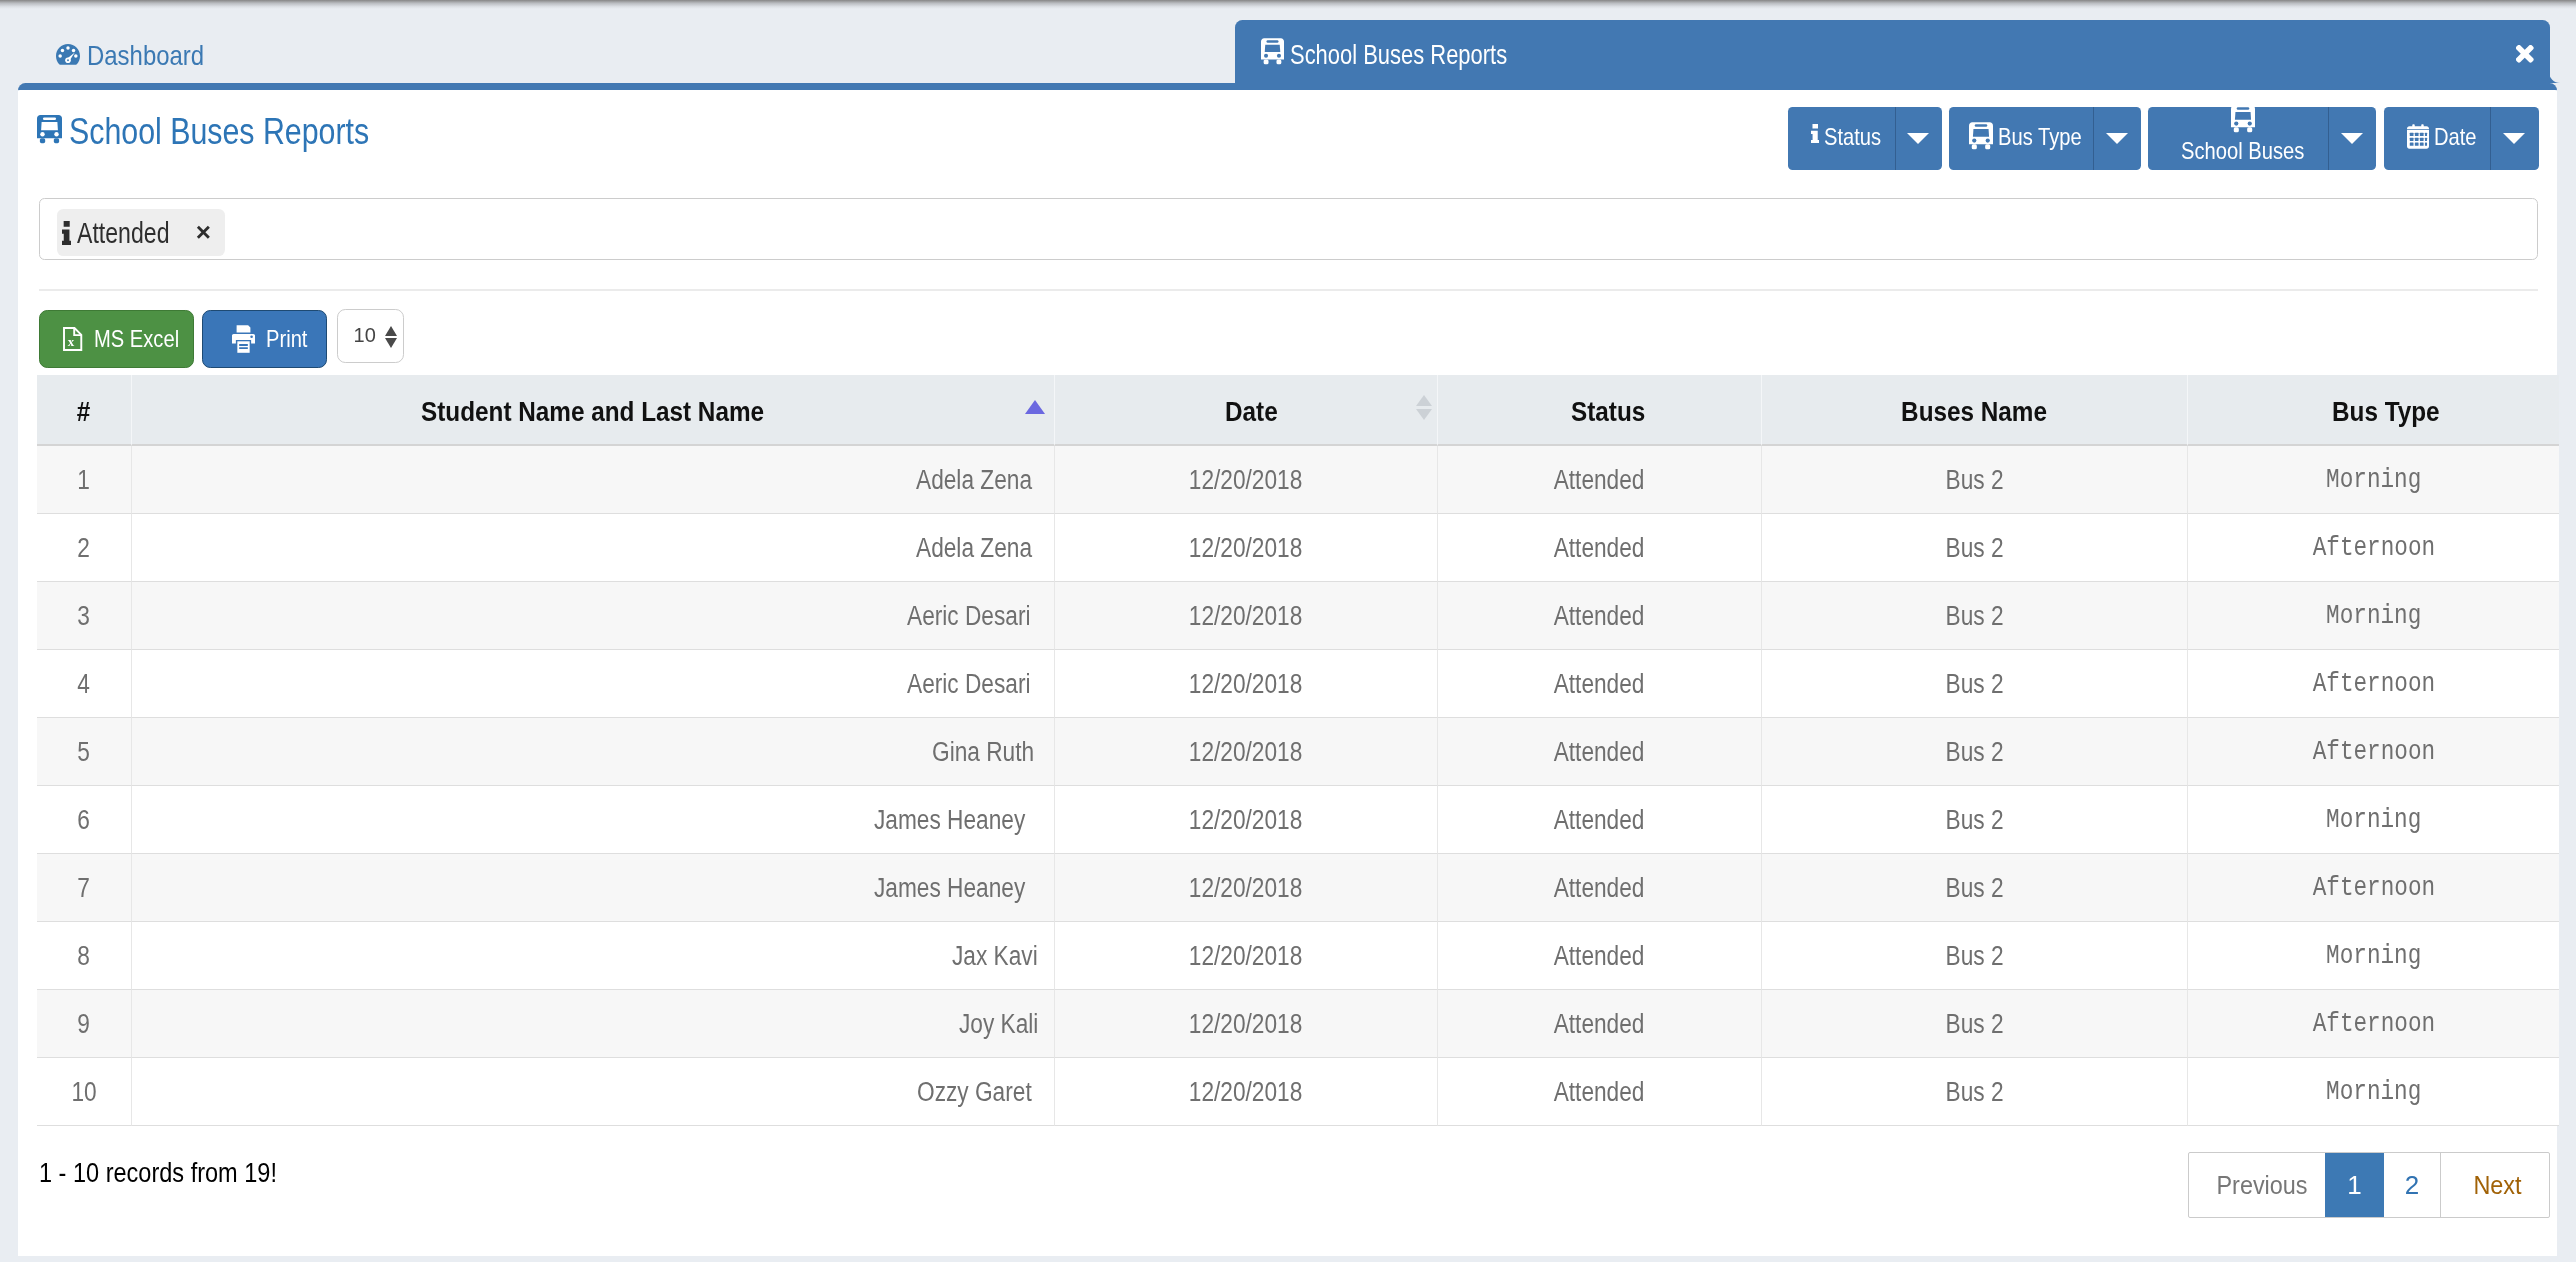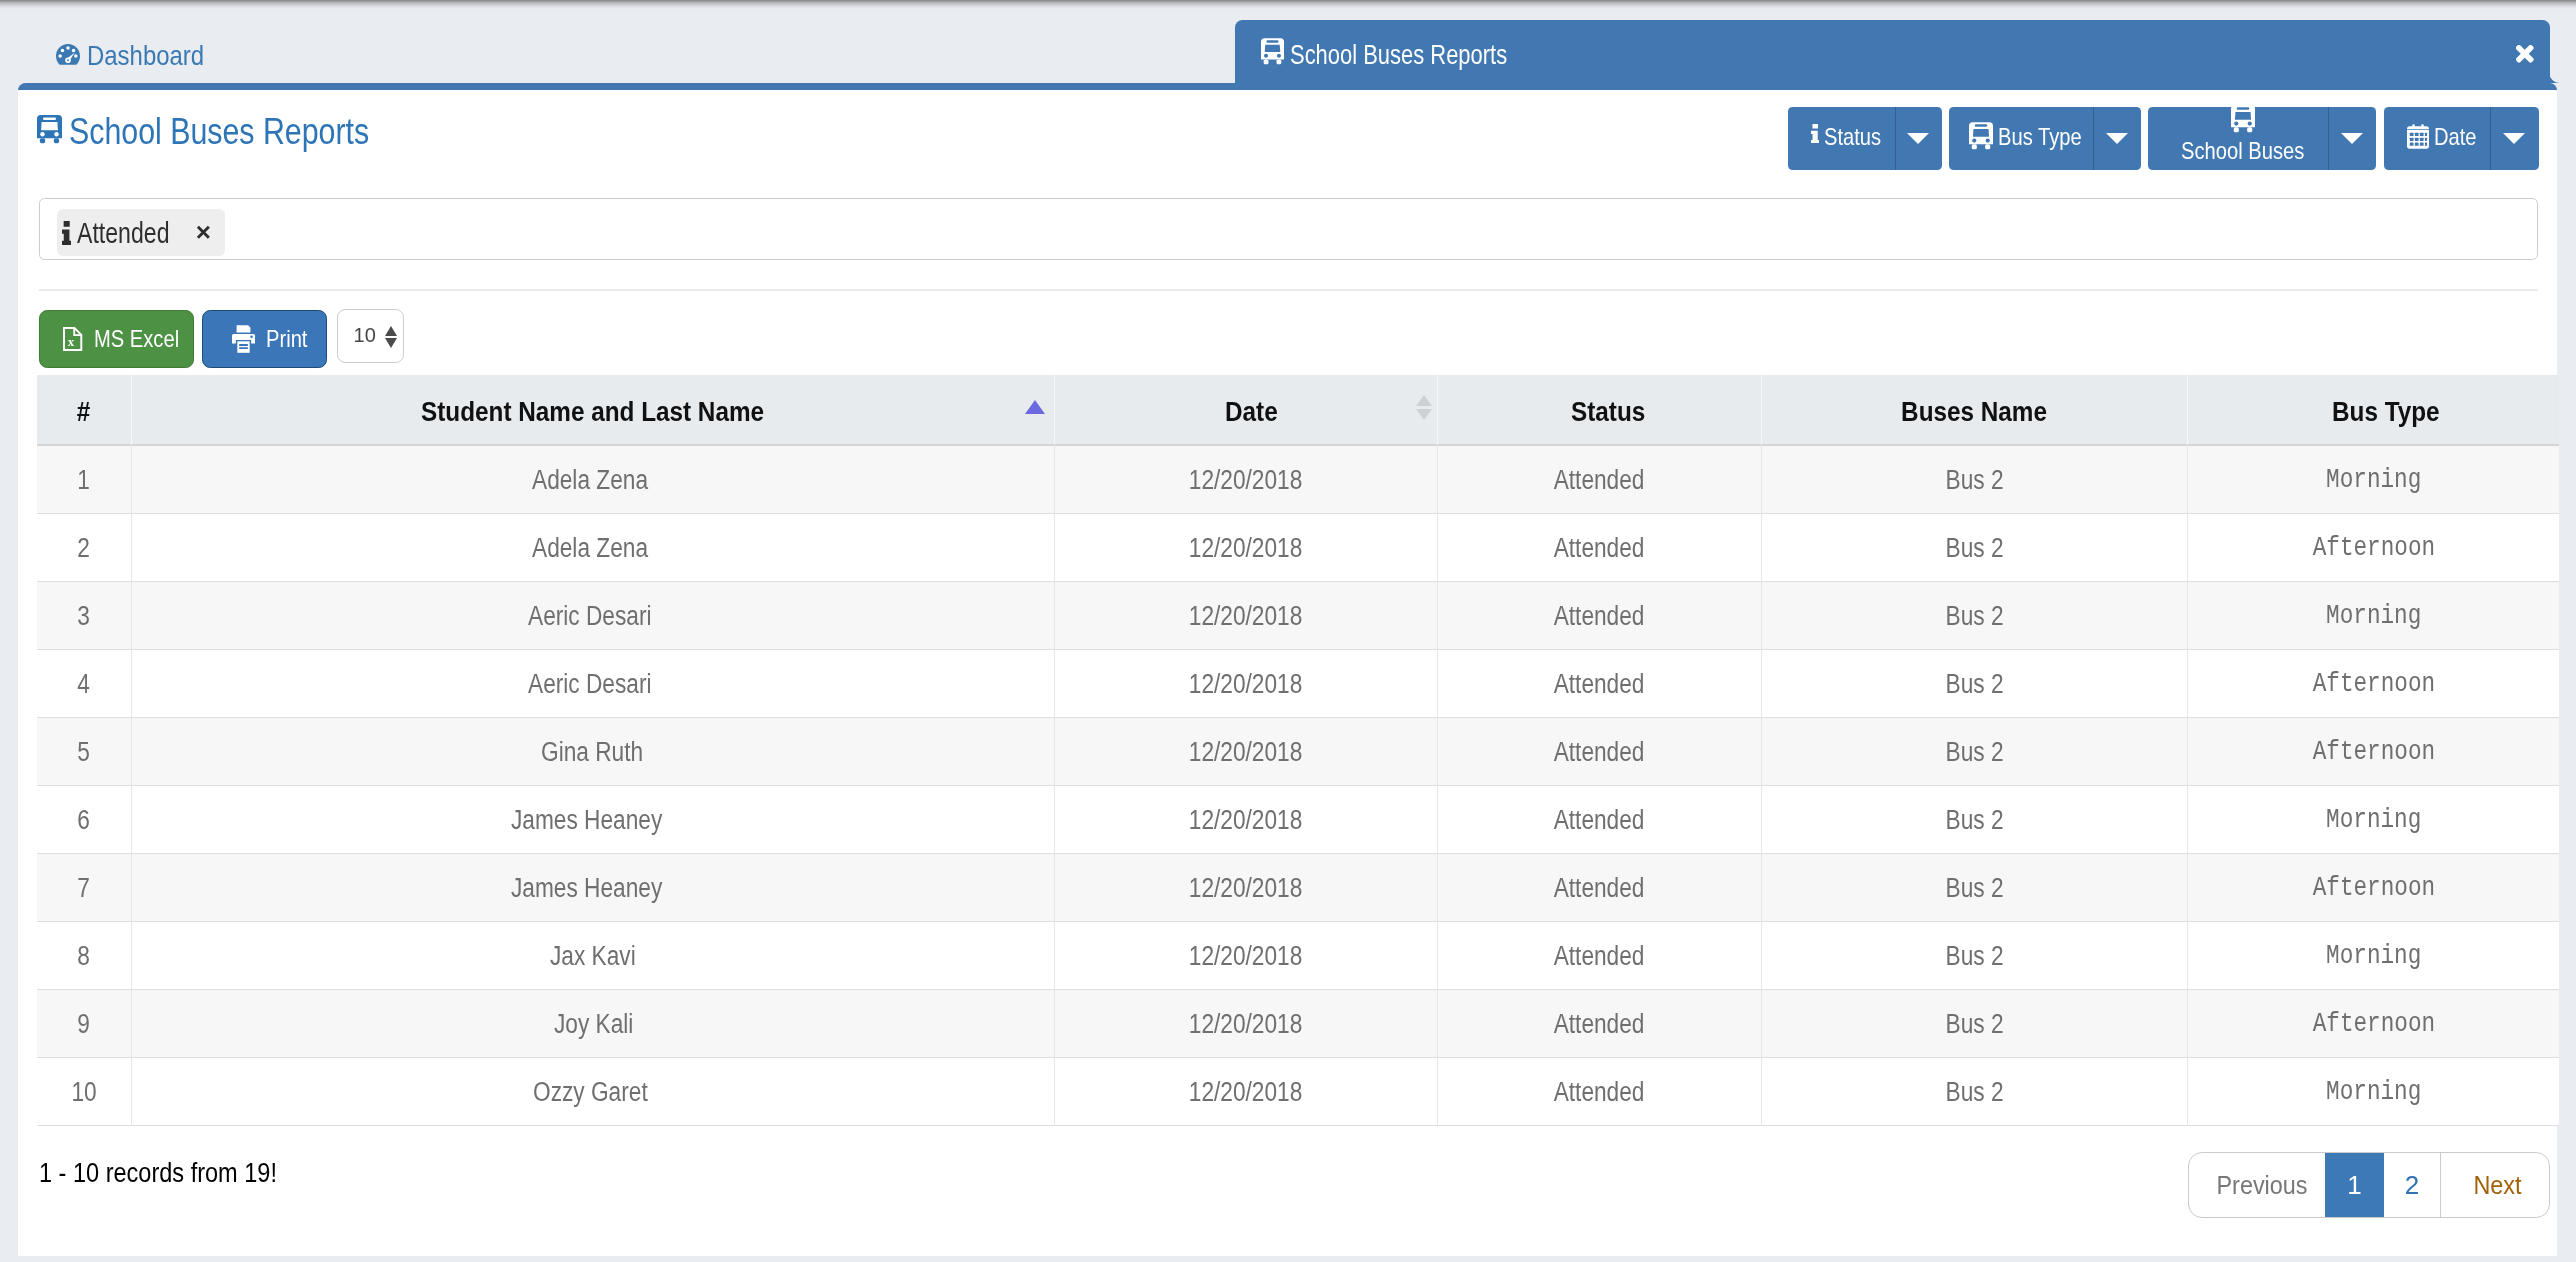--- a/index.html
+++ b/index.html
@@ -42,29 +42,29 @@
   
   table { position:absolute; left:37px; top:375px; width:2521px; border-collapse:separate; border-spacing:0; table-layout:fixed; }
   th { height:71px; background:#e7ebee; font-size:27px; font-weight:bold; color:#111; padding-top:6.4px;
        border-right:1.8px solid #f4f6f8; border-bottom:2.8px solid #d4d4d4; position:relative; }
   th:last-child { border-right:none; }
   td { height:68px; font-size:27px; color:#6f6f6f; text-align:center; padding-top:1.8px;
        border-right:1.8px solid #e7e7e7; border-bottom:1.8px solid #dedede; }
   td:last-child { border-right:none;font-family:Liberation Mono, monospace; }
   tr.odd td { background:#f7f7f7; }
   tr.even td { background:#ffffff; }
-  td.name { text-align:center; padding-left:16.6px; }
+  td.name { text-align:right; padding-left:16.6px; }
   .sort-asc { position:absolute; right:9.2px; top:25px; width:0; height:0;
       border-left:10px solid transparent; border-right:10px solid transparent; border-bottom:14px solid #6b68e0; }
   .sort-both { position:absolute; right:5.5px; top:20px; }
   .sort-both .u { width:0; height:0; border-left:8.3px solid transparent; border-right:8.3px solid transparent; border-bottom:11px solid #ccd1d6; margin-bottom:2.8px; }
   .sort-both .d { width:0; height:0; border-left:8.3px solid transparent; border-right:8.3px solid transparent; border-top:11px solid #ccd1d6; }
   
   .records { left:39px; top:1157px; font-size:28px; color:#000000; }
-  .pager { left:2188px; top:1152px; height:66px; display:flex; background:#fff; border:1.8px solid #cbcbcb; border-radius:14px;
+  .pager { left:2188px; top:1152px; height:66px; display:flex; background:#fff; border:1.8px solid #cbcbcb; border-radius:2px;
            font-size:26px; overflow:hidden; }
   .pager > div { display:flex; align-items:center; justify-content:center; }
   .pg-prev { width:136px; color:#777; }
   .pg-1 { width:59px; background:#3d79b4; color:#fff; }
   .pg-2 { width:57px; color:#3173b2; border-right:1.8px solid #cbcbcb; }
   .pg-next { width:108px; color:#a16207; }
 </style>
 </head>
 <body>
 <div class="abs topshadow"></div>

